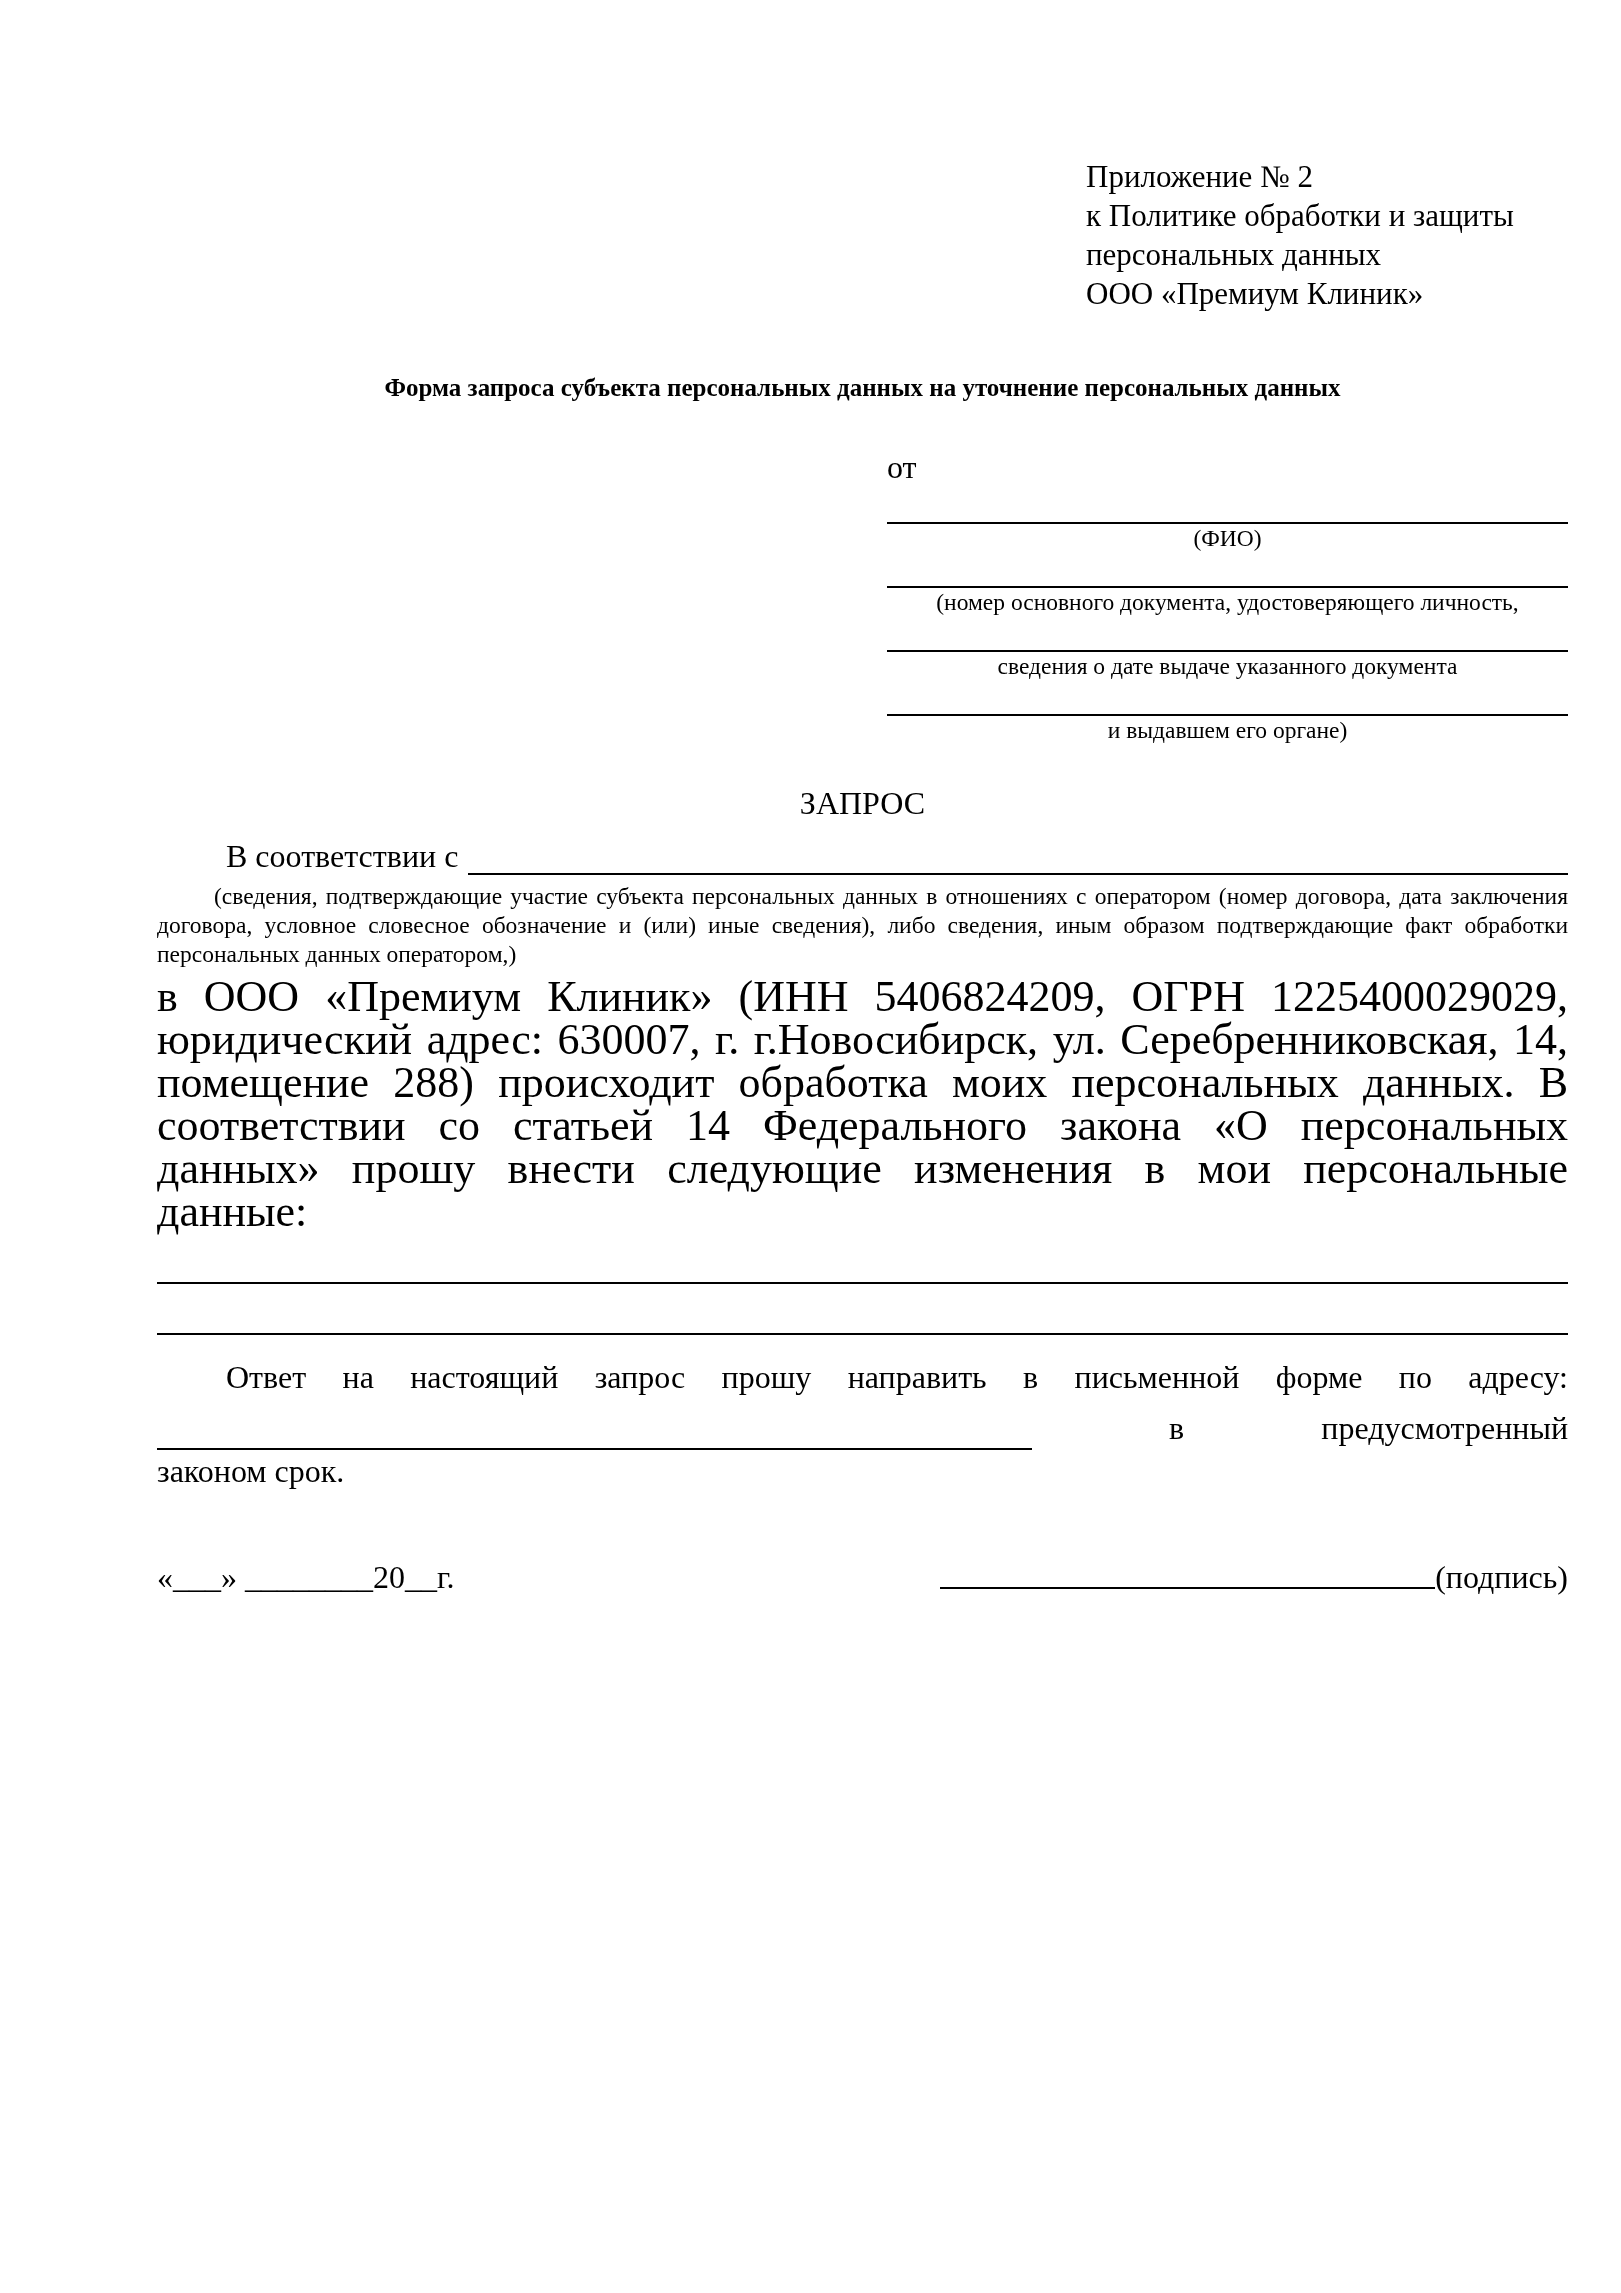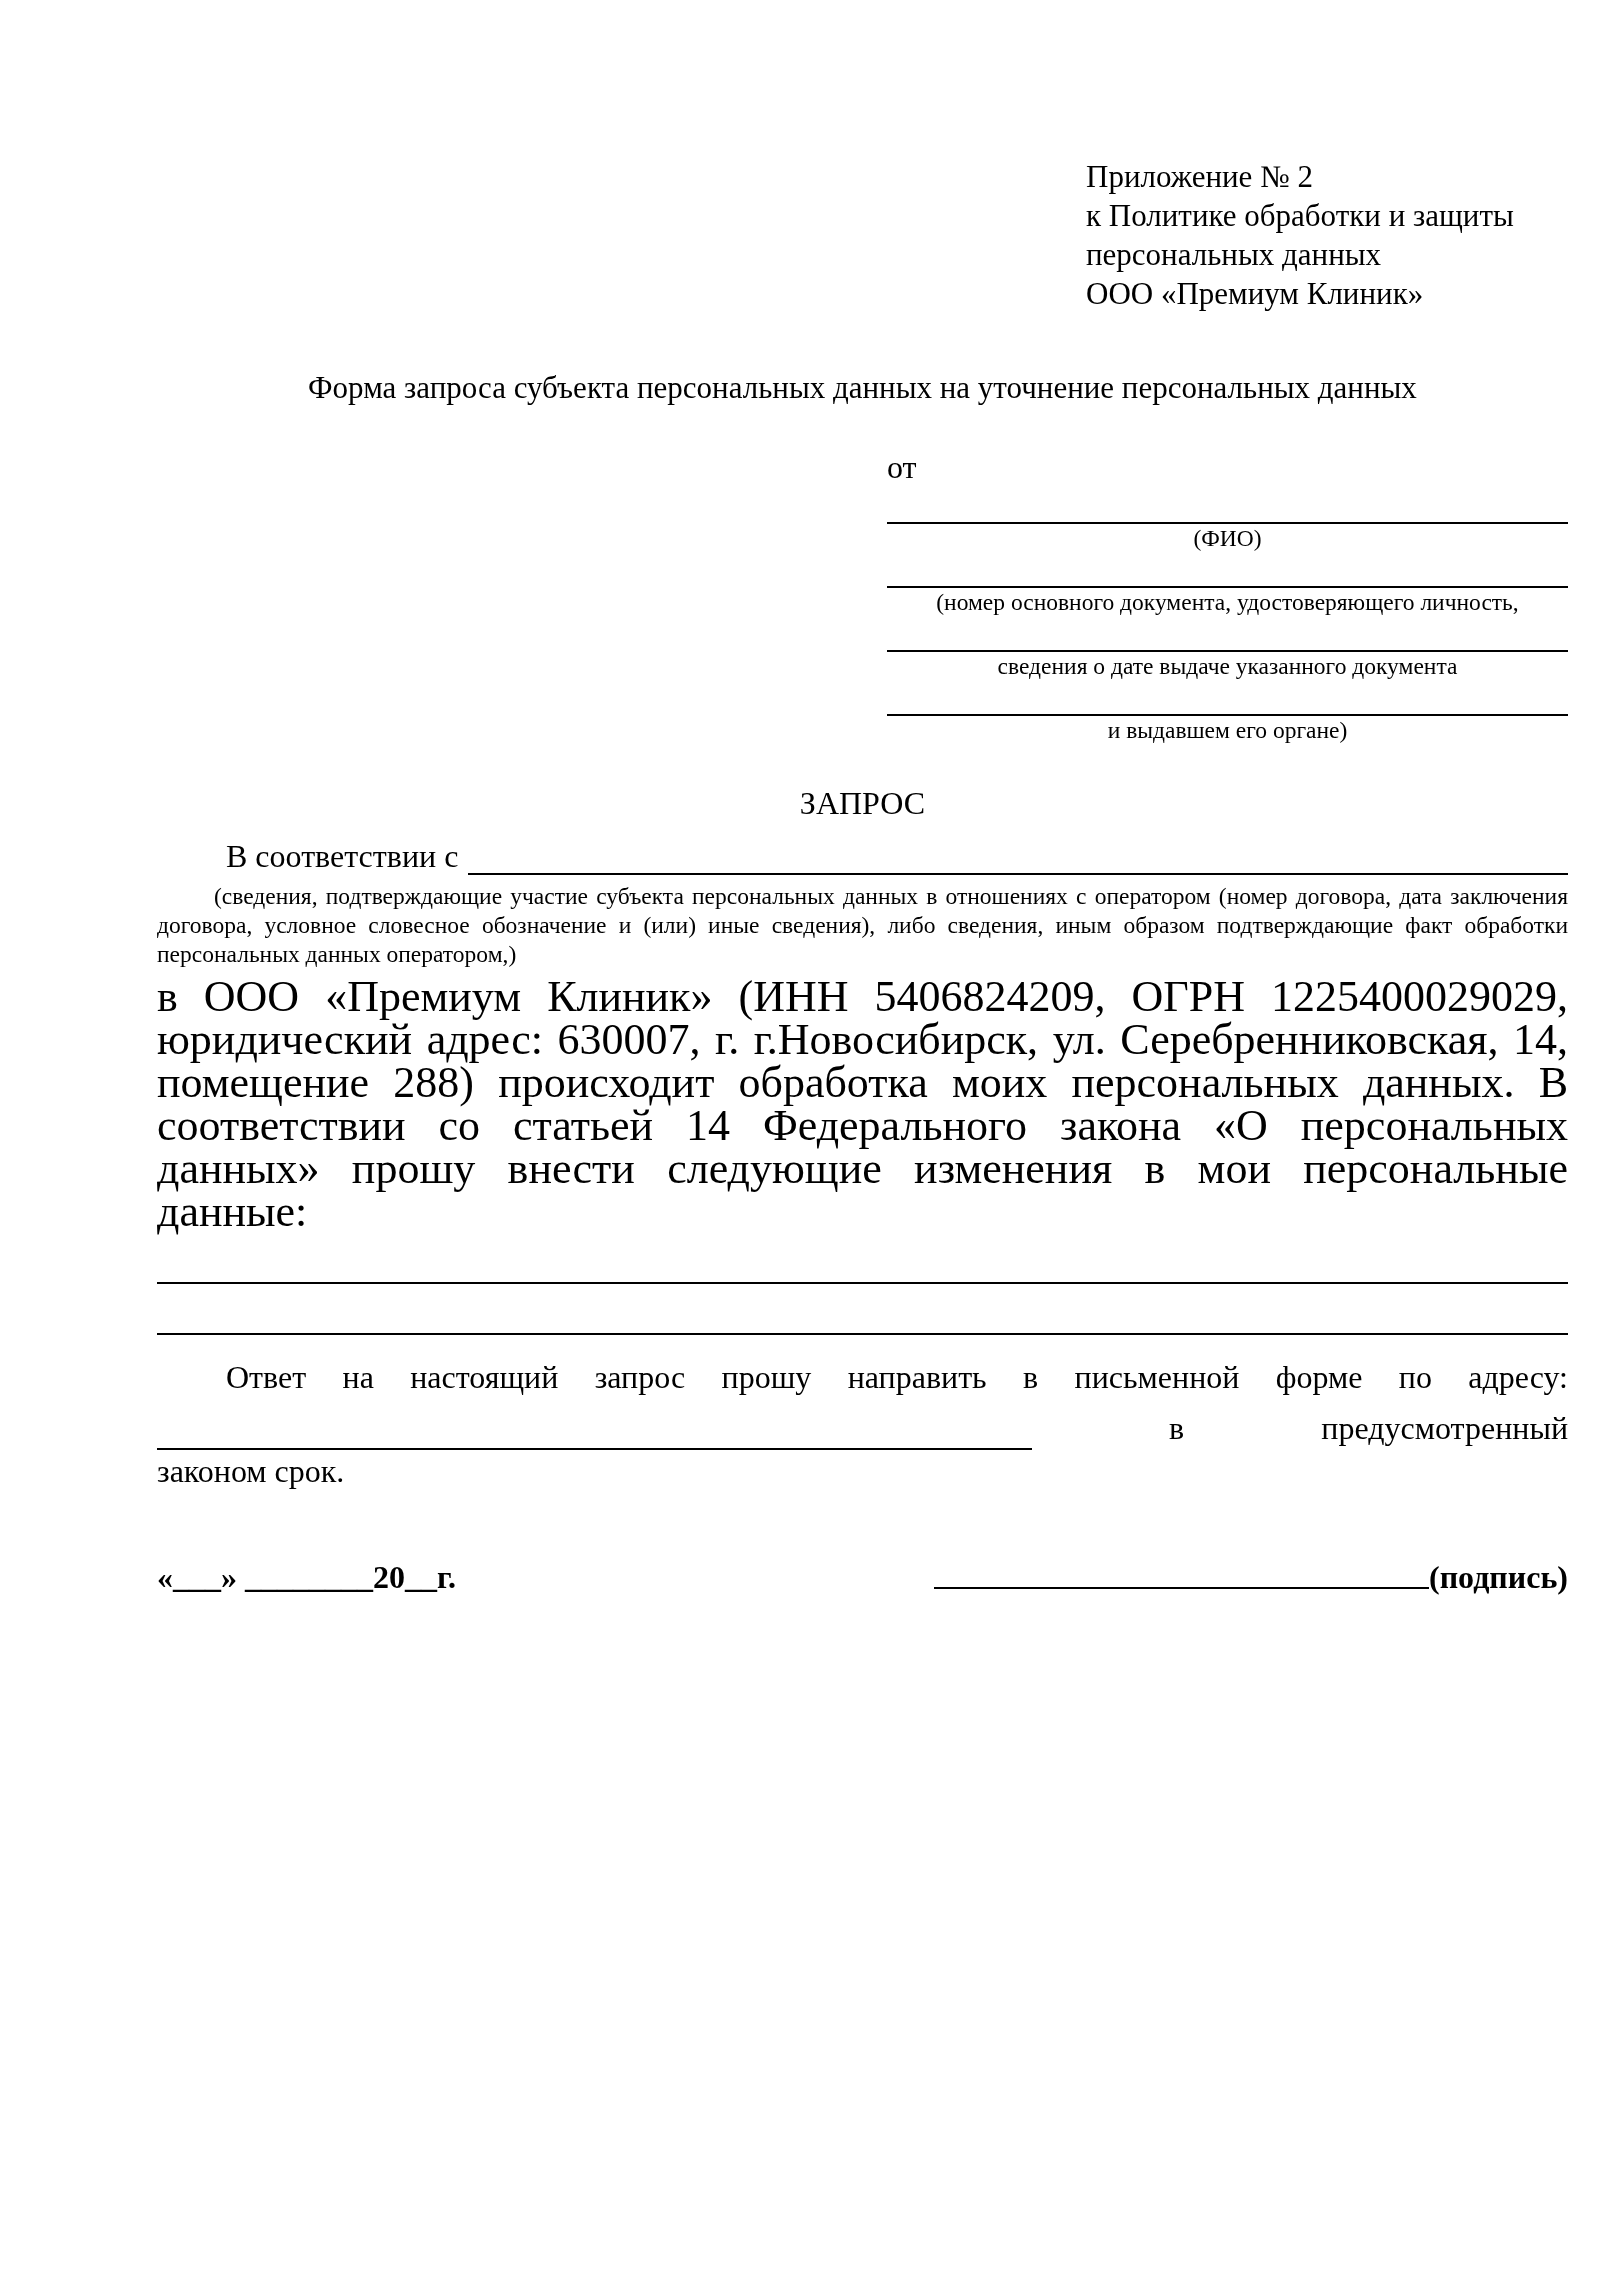--- a/index.html
+++ b/index.html
@@ -18,23 +18,23 @@
   .appendix {
     margin-left: 929px;
     font-size: 31px;
     line-height: 39px;
   }
   
   .title {
     margin: 49px auto 0;
     width: 1215px;
     text-align: center;
-    font-size: 31px;
+    font-size: 25px;
     line-height: 51px;
-    font-weight: normal;
+    font-weight: bold;
   }
   
   .addressee {
     margin-left: 730px;
     margin-top: 33px;
     font-size: 32px;
     line-height: 43px;
   }
   .field-rule {
     height: 35px;
@@ -109,21 +109,20 @@
     line-height: 43px;
   }
   
   .footer {
     display: flex;
     justify-content: space-between;
     align-items: flex-end;
     margin-top: 63px;
     font-size: 32px;
     line-height: 43px;
-    font-weight: bold;
   }
   .sig {
     display: flex;
   }
   .sig-line {
     display: inline-block;
     width: 495px;
     height: 33px;
     border-bottom: 2.9px solid #000;
   }

